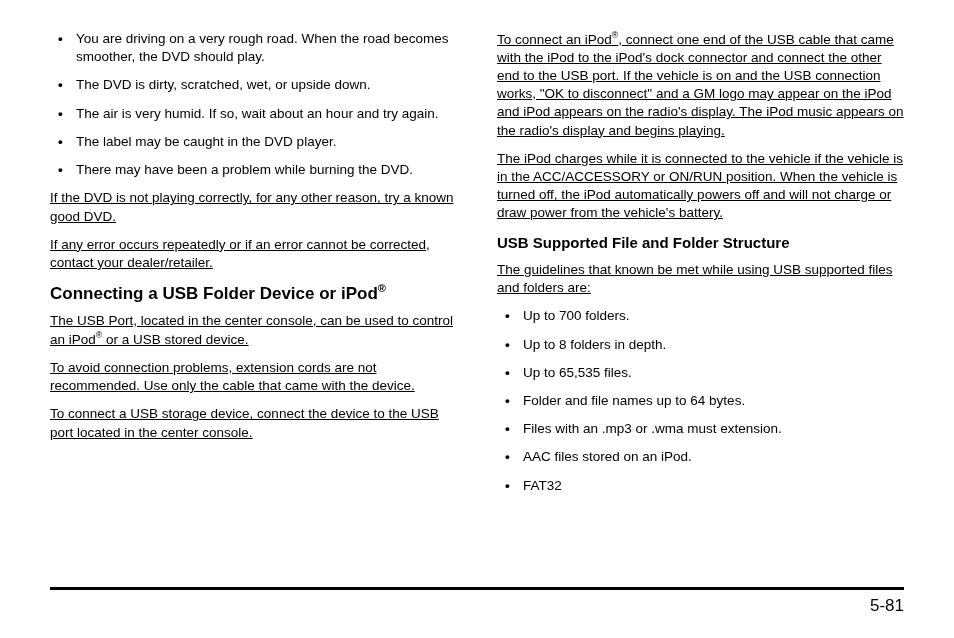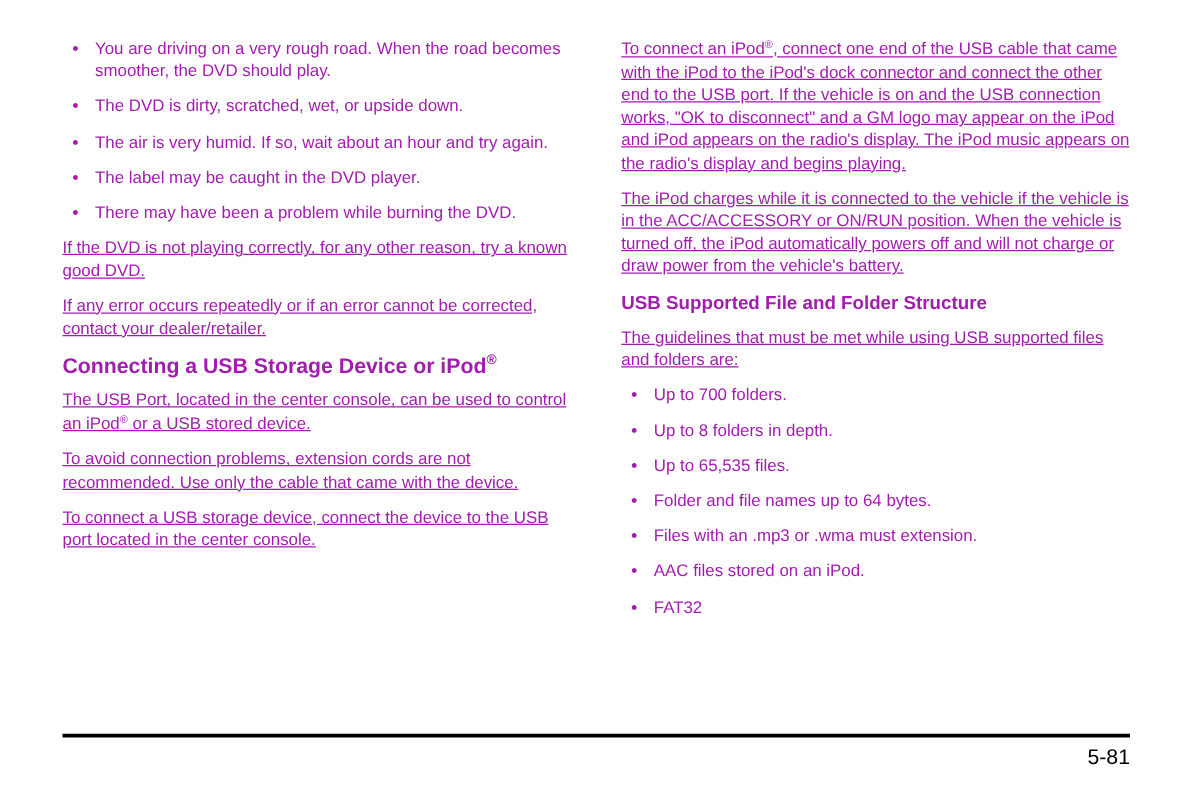--- a/index.html
+++ b/index.html
@@ -9,21 +9,21 @@
       height: 638px;
       background: #fff;
       padding: 30px 50px 20px 50px;
       position: relative;
     }
     .content {
       display: flex;
       gap: 40px;
       height: 560px;
     }
-    .col { flex: 1; font-size: 13.5px; line-height: 1.35; color: #a21caf; }
+    .col { flex: 1; font-size: 13.5px; line-height: 1.35; color: #000000; }
     .bullet-list { list-style: none; padding-left: 26px; margin-bottom: 10px; }
     .bullet-list li { position: relative; margin-bottom: 10px; }
     .bullet-list li::before {
       content: "•"; position: absolute; left: -18px; font-weight: bold;
     }
     p { margin-bottom: 10px; text-decoration: underline; }
     h2 { font-size: 17px; font-weight: bold; margin-bottom: 8px; margin-top: 6px; line-height: 1.25; }
     h3 { font-size: 15px; font-weight: bold; margin-bottom: 8px; margin-top: 4px; }
     sup { font-size: 0.65em; vertical-align: super; }
     .footer {
@@ -40,31 +40,31 @@
   <div class="col">
     <ul class="bullet-list">
       <li>You are driving on a very rough road. When the road becomes smoother, the DVD should play.</li>
       <li>The DVD is dirty, scratched, wet, or upside down.</li>
       <li>The air is very humid. If so, wait about an hour and try again.</li>
       <li>The label may be caught in the DVD player.</li>
       <li>There may have been a problem while burning the DVD.</li>
     </ul>
     <p>If the DVD is not playing correctly, for any other reason, try a known good DVD.</p>
     <p>If any error occurs repeatedly or if an error cannot be corrected, contact your dealer/retailer.</p>
-    <h2><span>Connecting a USB Storage Device or iPod</span><sup>®</sup></h2>
+    <h2><span>Connecting a USB Folder Device or iPod</span><sup>®</sup></h2>
     <p><span>The USB Port, located in the center console, can be used to control an iPod</span><sup>®</sup><span> or a USB stored device.</span></p>
     <p>To avoid connection problems, extension cords are not recommended. Use only the cable that came with the device.</p>
     <p>To connect a USB storage device, connect the device to the USB port located in the center console.</p>
   </div>
 
   <div class="col">
     <p><span>To connect an iPod</span><sup>®</sup><span>, connect one end of the USB cable that came with the iPod to the iPod's dock connector and connect the other end to the USB port. If the vehicle is on and the USB connection works, "OK to disconnect" and a GM logo may appear on the iPod and iPod appears on the radio's display. The iPod music appears on the radio's display and begins playing.</span></p>
     <p>The iPod charges while it is connected to the vehicle if the vehicle is in the ACC/ACCESSORY or ON/RUN position. When the vehicle is turned off, the iPod automatically powers off and will not charge or draw power from the vehicle's battery.</p>
     <h3>USB Supported File and Folder Structure</h3>
-    <p>The guidelines that must be met while using USB supported files and folders are:</p>
+    <p>The guidelines that known be met while using USB supported files and folders are:</p>
     <ul class="bullet-list">
       <li>Up to 700 folders.</li>
       <li>Up to 8 folders in depth.</li>
       <li>Up to 65,535 files.</li>
       <li>Folder and file names up to 64 bytes.</li>
       <li>Files with an .mp3 or .wma must extension.</li>
       <li>AAC files stored on an iPod.</li>
       <li>FAT32</li>
     </ul>
   </div>

